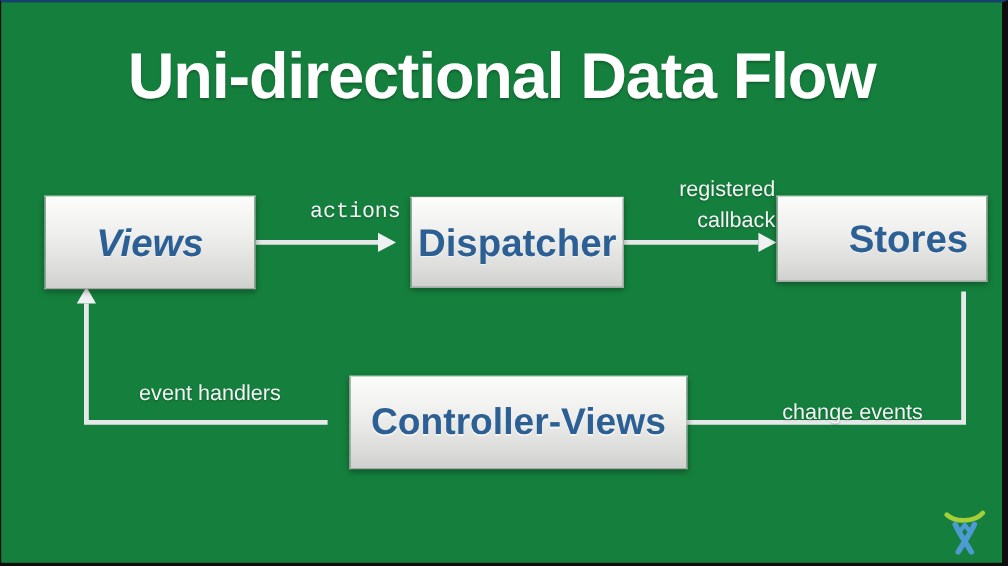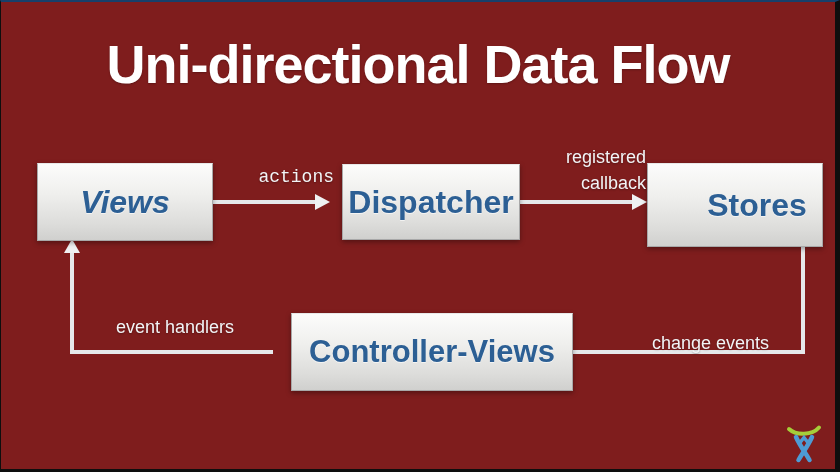--- a/index.html
+++ b/index.html
@@ -1,34 +1,34 @@
 <!DOCTYPE html>
 <html><head>
 <meta charset="utf-8">
 <style>
   html,body{margin:0;padding:0;background:#0e0e0e;}
   .stage{position:relative;width:840px;height:472px;background:#0e0e0e;overflow:hidden;
          font-family:"Liberation Sans","DejaVu Sans",sans-serif;}
   .slide{position:absolute;left:0;top:0;width:840px;height:472px;box-sizing:border-box;
-         background:#7f1d1d;
+         background:#15803d;
          border-top:2px solid #17406b;border-left:1px solid #0e0e0e;
          border-right:5px solid #0e0e0e;border-bottom:3px solid #0e0e0e;}
   .title{position:absolute;left:0;top:31px;width:834px;text-align:center;
          color:#ffffff;font-size:54px;font-weight:bold;letter-spacing:-1px;
          text-shadow:0 1px 2px rgba(0,0,0,0.25);}
   .connectors{position:absolute;left:0;top:0;width:834px;height:467px;}
   .node{position:absolute;box-sizing:border-box;display:flex;align-items:center;justify-content:center;
         background:linear-gradient(180deg,#fcfcfb 0%,#efefed 40%,#dddddb 78%,#d0d0ce 100%);
         border:1px solid #a8a8a8;border-top:1px solid #e8e8e8;
         box-shadow:0 2px 5px rgba(0,0,0,0.35);
         color:#2C5F94;font-weight:bold;font-size:32px;letter-spacing:0px;
         text-shadow:0 1px 0 rgba(255,255,255,0.6);}
   .node-views{left:36px;top:161px;width:176px;height:78px;font-style:italic;}
   .node-dispatcher{left:325px;top:162px;width:178px;height:76px;margin-left:16px;}
-  .node-stores{left:646px;top:161px;width:176px;height:84px;padding-left:44px;}
+  .node-stores{left:646px;top:161px;width:176px;height:72px;padding-left:44px;}
   .node-controller{left:272px;top:311px;width:282px;height:78px;font-size:31px;margin-left:18px;}
   .edge-label{position:absolute;color:#F2F4F6;font-size:18px;text-align:right;line-height:26px;
               text-shadow:0 1px 2px rgba(0,0,0,0.3);}
   .lbl-actions{left:203px;top:162px;width:130px;font-family:Liberation Mono, monospace;}
   .lbl-registered{left:505px;top:142px;width:140px;}
   .lbl-change{left:618px;top:328px;width:150px;}
   .lbl-handlers{left:83px;top:312px;width:150px;}
   .logo{position:absolute;left:785px;top:419px;width:36px;height:44px;}
 </style>
 </head>

